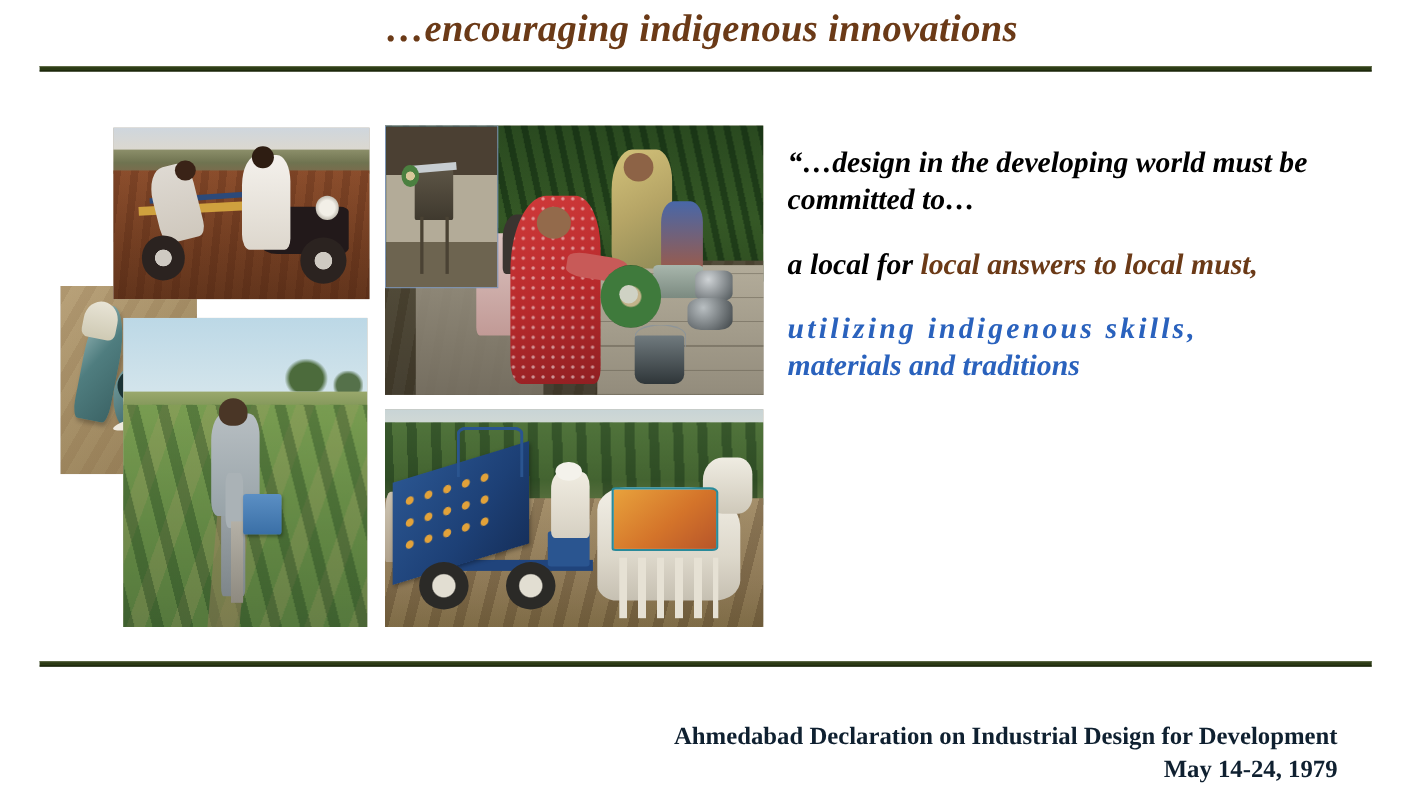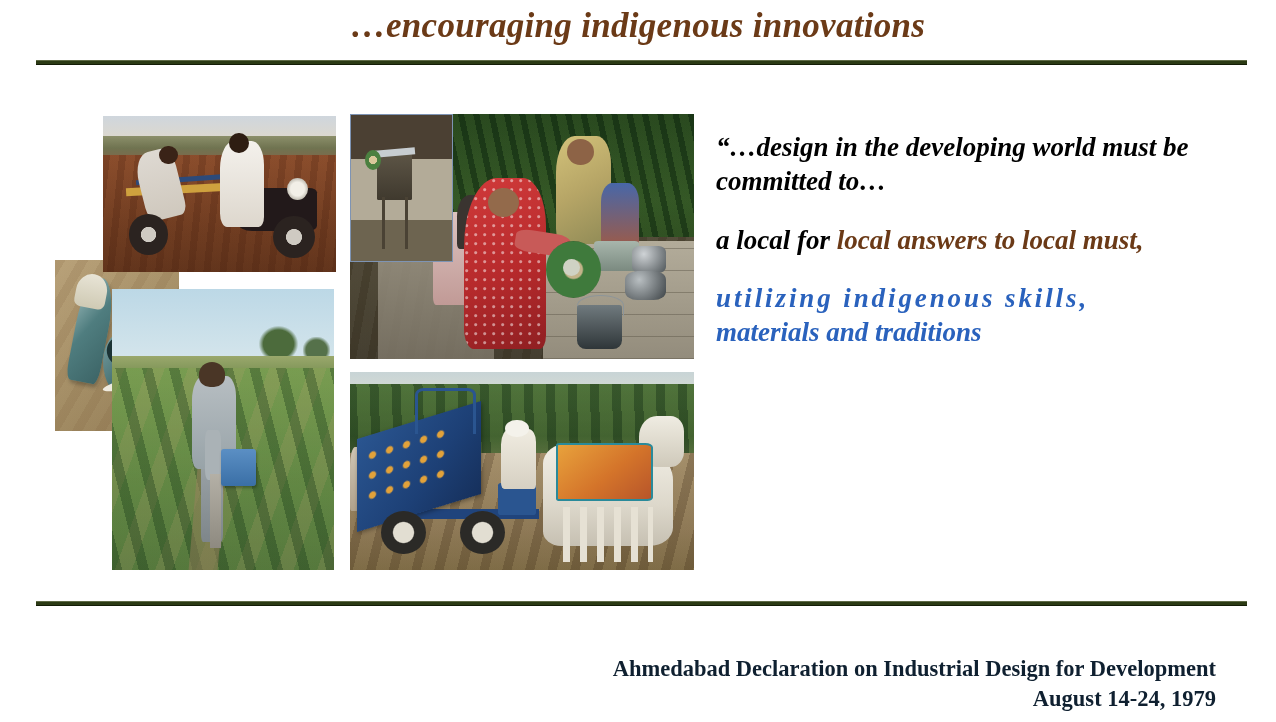--- a/index.html
+++ b/index.html
@@ -594,16 +594,16 @@
     <p class="q-para" id="q-para-2"><span>a local for </span><span class="brown">local answers to local must,</span></p>
     <p class="q-para" id="q-para-3">
         <span id="q-blue-line-1">utilizing indigenous skills,</span>
         <span id="q-blue-line-2">materials and traditions</span>
       </p>
   </div>
 
   <div class="rule" id="rule-bottom"></div>
   <div id="footer">
     <div>Ahmedabad Declaration  on Industrial Design for Development</div>
-    <div>August  14-24, 1979</div>
+    <div>May  14-24, 1979</div>
   </div>
 
 </div>
 
 </body></html>

